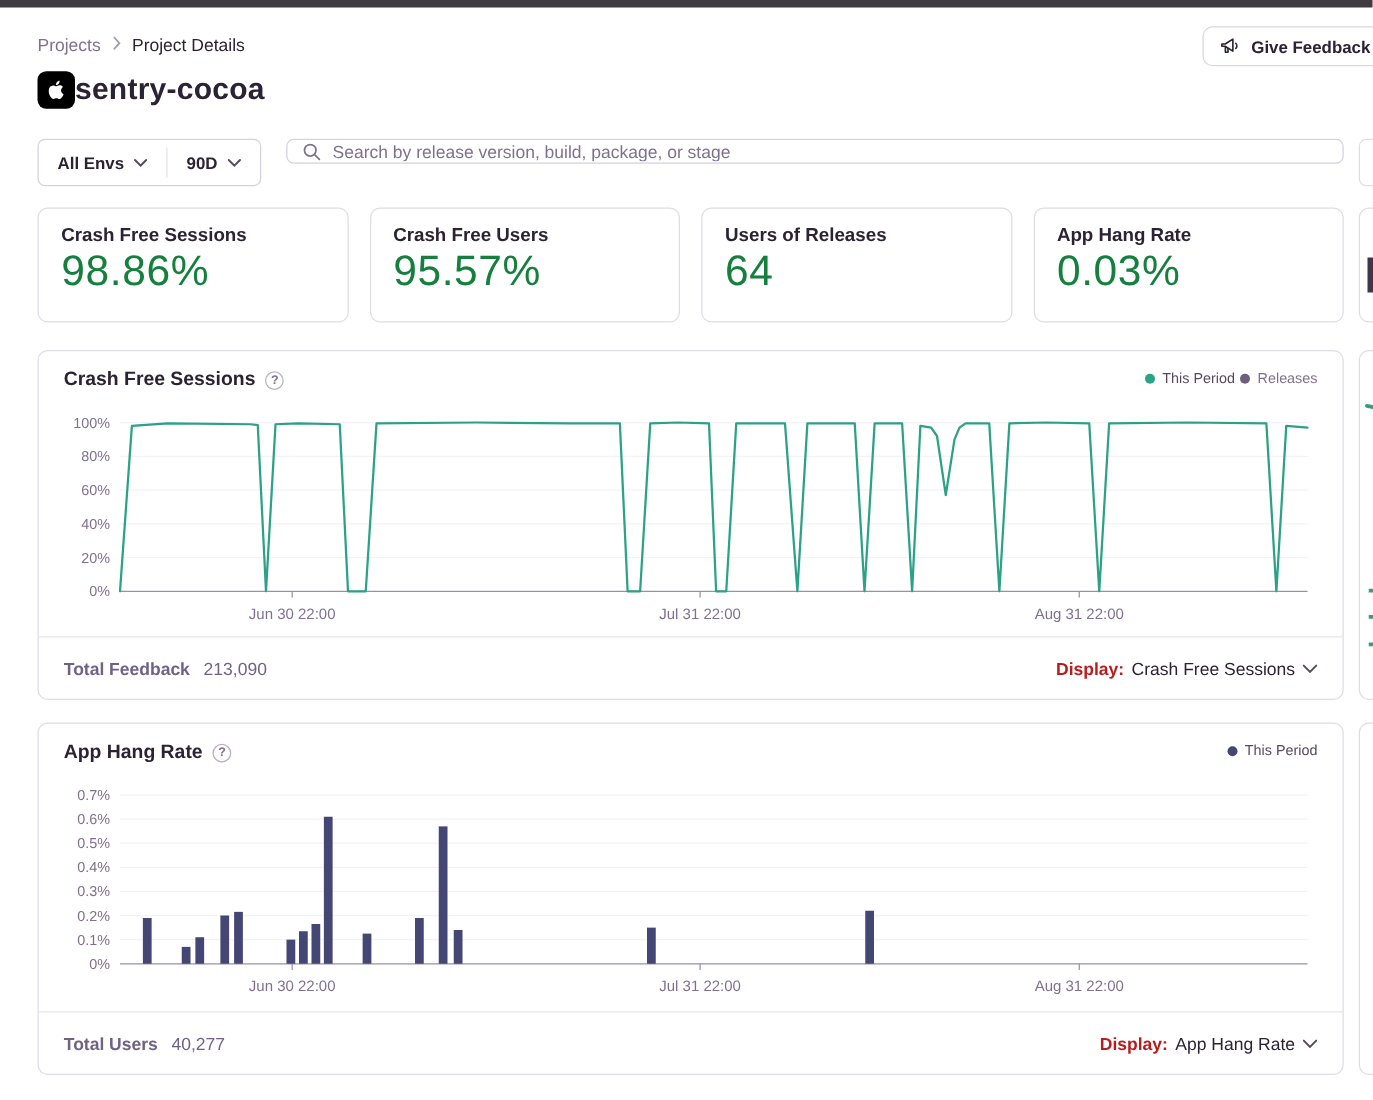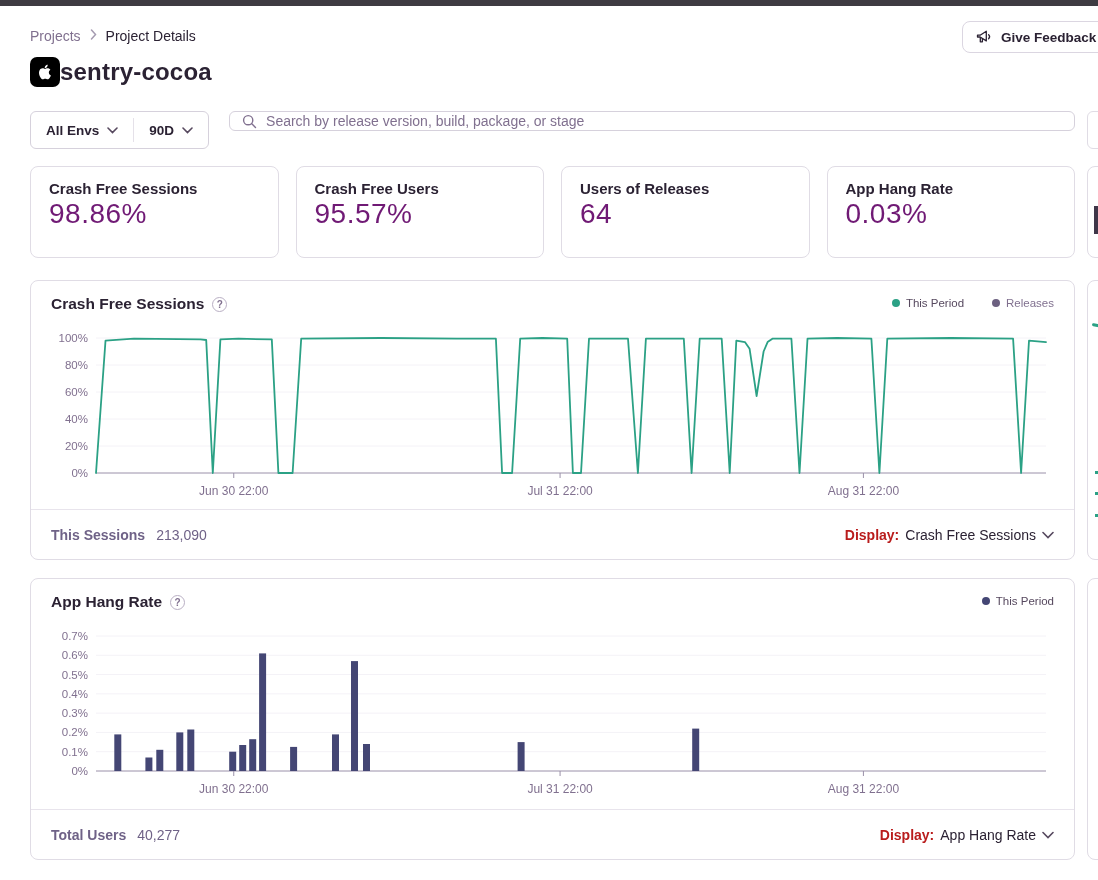--- a/index.html
+++ b/index.html
@@ -31,35 +31,35 @@
     display:flex; align-items:center; padding:0 12px; gap:9px; }
   .search-box input { border:none; outline:none; flex:1; font-size:14px; color:#2B2233;
     font-family:"Liberation Sans", sans-serif; background:transparent; }
   .search-box input::placeholder { color:#80708F; }
 
   
   .stats-row { position:absolute; left:30px; top:166px; width:1045px; display:flex; gap:17px; }
   .stat-card { flex:1; height:92px; border:1px solid #E0DCE5; border-radius:8px; background:#fff;
     padding:13px 18px; }
   .stat-label { font-size:15px; font-weight:700; color:#2B2233; }
-  .stat-value { font-size:28px; font-weight:400; color:#701a75; margin-top:1px; letter-spacing:.5px; }
+  .stat-value { font-size:34px; font-weight:400; color:#15803d; margin-top:1px; letter-spacing:.5px; }
 
   
   .chart-card { position:absolute; left:30px; width:1045px; border:1px solid #E0DCE5;
     border-radius:8px; background:#fff; }
   #chart-card-0 { top:280px; height:280px; }
   #chart-card-1 { top:578px; height:282px; }
   .chart-header { height:42px; padding:14px 20px 0 20px; display:flex; justify-content:space-between;
     align-items:flex-start; }
   .chart-title-wrap { display:flex; align-items:center; gap:8px; }
   .chart-title { font-size:15.5px; font-weight:700; color:#2B2233; }
   .help-icon { width:15px; height:15px; border:1px solid #B9AFC4; border-radius:50%; color:#80708F;
     font-size:10px; display:flex; align-items:center; justify-content:center; cursor:pointer;
     font-weight:700; margin-top:1px; }
-  .legend { display:flex; align-items:center; gap:28px; margin-top:2px;margin-left:26px; }
+  .legend { display:flex; align-items:center; gap:4px; margin-top:2px;margin-left:26px; }
   .legend-item { display:flex; align-items:center; gap:6px; font-size:11.5px; cursor:pointer; }
   .legend-item .lg-label-0 { color:#57495F; }
   .legend-dot { width:8px; height:8px; border-radius:50%; display:inline-block; }
   .chart-svg { display:block; }
   .chart-footer { position:absolute; left:0; bottom:0; width:100%; height:50px;
     border-top:1px solid #E8E4EC; display:flex; align-items:center; justify-content:space-between;
     padding:0 20px; }
   .footer-left { display:flex; align-items:baseline; gap:11px; font-size:14px; color:#6F6287; }
   .footer-total-label { font-weight:700; }
   .display-btn { display:flex; align-items:center; gap:6px; font-size:14px; cursor:pointer; }
@@ -189,21 +189,21 @@
       <line x1="202.75" x2="202.75" y1="150" y2="155" stroke="#9A90A9" stroke-width="1"></line>
       <text x="202.75" y="172" text-anchor="middle" font-size="12" fill="#80708F">Jun 30 22:00</text>
       <line x1="529.075" x2="529.075" y1="150" y2="155" stroke="#9A90A9" stroke-width="1"></line>
       <text x="529.075" y="172" text-anchor="middle" font-size="12" fill="#80708F">Jul 31 22:00</text>
       <line x1="832.41" x2="832.41" y1="150" y2="155" stroke="#9A90A9" stroke-width="1"></line>
       <text x="832.41" y="172" text-anchor="middle" font-size="12" fill="#80708F">Aug 31 22:00</text>
       <polyline points="65.0,150.0 74.5,17.7 103.0,15.7 169.5,16.4 175.2,17.0 181.8,150.0 189.4,16.4 207.5,15.7 240.8,16.4 247.4,150.0 261.6,150.0 270.2,15.7 350.0,15.0 426.0,15.7 464.9,15.7 471.1,150.0 481.1,150.0 489.2,15.7 511.5,15.0 536.2,15.7 541.9,150.0 550.0,150.0 558.0,15.7 597.0,15.7 606.9,150.0 614.9,15.7 652.8,15.7 660.6,150.0 668.7,15.7 690.7,15.7 698.7,150.0 705.3,17.7 713.9,19.1 718.6,25.8 725.6,73.0 732.6,28.5 736.6,19.1 741.4,15.7 760.4,15.7 768.5,150.0 776.5,15.7 806.0,15.0 840.4,15.7 848.4,150.0 856.3,15.7 920.0,15.0 982.1,15.7 990.1,150.0 998.0,17.7 1015.0,19.1" fill="none" stroke="#2BA185" stroke-width="1.8" stroke-linejoin="round" stroke-linecap="round"></polyline>
     </svg>
   <div class="chart-footer">
     <div class="footer-left">
-      <span class="footer-total-label">This Sessions</span>
+      <span class="footer-total-label">Total Feedback</span>
       <span>213,090</span>
     </div>
     <div class="display-btn">
       <span class="display-label">Display:</span>
       <span class="display-value">Crash Free Sessions</span>
       <svg width="12" height="8" viewBox="0 0 12 8">
           <path d="M1 1.5 L6 6.5 L11 1.5" stroke="#57495F" stroke-width="1.6" fill="none" stroke-linecap="round"></path>
         </svg>
     </div>
   </div>

